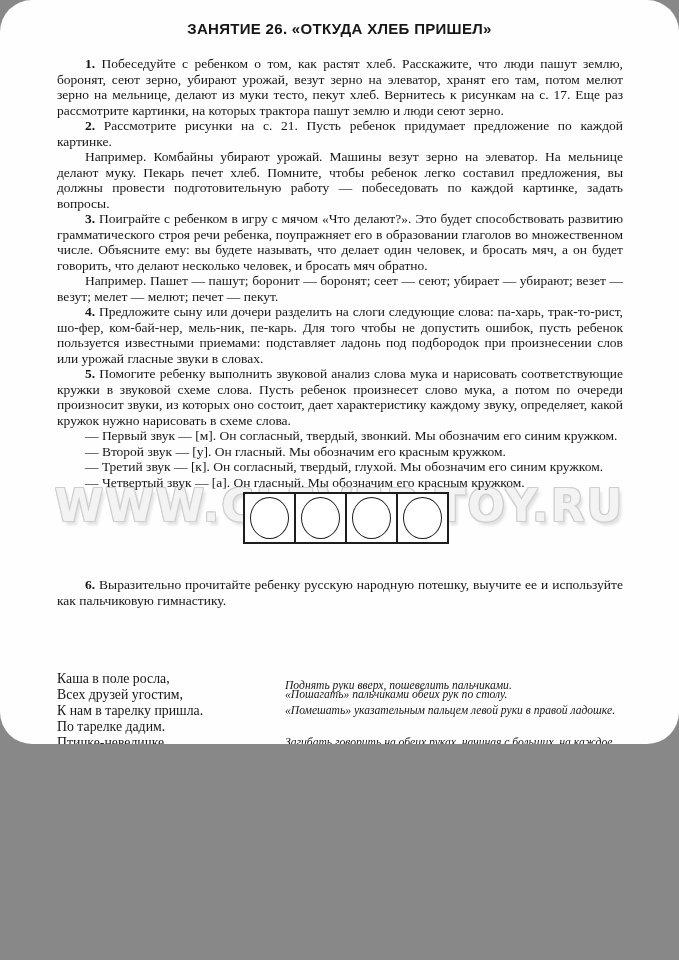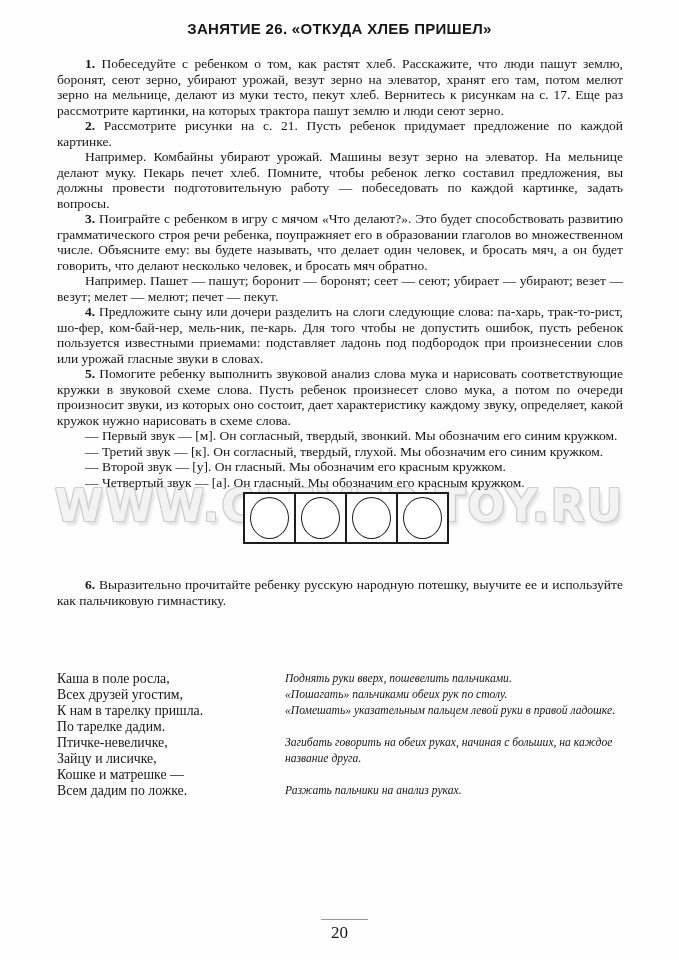--- a/index.html
+++ b/index.html
@@ -1,19 +1,20 @@
 <!DOCTYPE html>
 <html><head>
 <meta charset="utf-8">
 <style>
   html,body { margin:0; padding:0; background:#888; }
   .page {
-    position:relative; width:679px; height:960px; margin:0 auto;
+    position:relative; width:679px; height:744px; margin:0 auto;
     background:#fefefe; color:#161616; overflow:hidden;
     font-family:"Liberation Serif", serif;
+    border-radius:32px;
   }
   .title {
     position:absolute; top:20px; left:0; right:0; text-align:center;
     font-family:"Liberation Sans", sans-serif; font-weight:bold;
     font-size:15px; letter-spacing:0.3px; z-index:2;
   }
   .body-block {
     position:absolute; left:57px; width:566px; z-index:2;
     font-size:13.5px; line-height:15.5px; text-align:justify;
   }
@@ -73,22 +74,22 @@
 
   <div class="body-block" id="body-paragraphs">
       <p class="para"><span class="b">1.</span><span> Побеседуйте с ребенком о том, как растят хлеб. Расскажите, что люди пашут землю, боронят, сеют зерно, убирают урожай, везут зерно на элеватор, хранят его там, потом мелют зерно на мельнице, делают из муки тесто, пекут хлеб. Вернитесь к рисункам на с. 17. Еще раз рассмотрите картинки, на которых трактора пашут землю и люди сеют зерно.</span></p>
       <p class="para"><span class="b">2.</span><span> Рассмотрите рисунки на с. 21. Пусть ребенок придумает предложение по каждой картинке.</span></p>
       <p class="para"><span>Например. </span><span class="i">Комбайны убирают урожай. Машины везут зерно на элеватор. На мельнице делают муку. Пекарь печет хлеб.</span><span> Помните, чтобы ребенок легко составил предложения, вы должны провести подготовительную работу — побеседовать по каждой картинке, задать вопросы.</span></p>
       <p class="para"><span class="b">3.</span><span> Поиграйте с ребенком в игру с мячом «Что делают?». Это будет способствовать развитию грамматического строя речи ребенка, поупражняет его в образовании глаголов во множественном числе. Объясните ему: вы будете называть, что делает один человек, и бросать мяч, а он будет говорить, что делают несколько человек, и бросать мяч обратно.</span></p>
       <p class="para"><span>Например. </span><span class="i">Пашет — пашут; боронит — боронят; сеет — сеют; убирает — убирают; везет — везут; мелет — мелют; печет — пекут.</span></p>
       <p class="para"><span class="b">4.</span><span> Предложите сыну или дочери разделить на слоги следующие слова: па-харь, трак-то-рист, шо-фер, ком-бай-нер, мель-ник, пе-карь. Для того чтобы не допустить ошибок, пусть ребенок пользуется известными приемами: подставляет ладонь под подбородок при произнесении слов или урожай гласные звуки в словах.</span></p>
       <p class="para"><span class="b">5.</span><span> Помогите ребенку выполнить звуковой анализ слова </span><span class="i">мука</span><span> и нарисовать соответствующие кружки в звуковой схеме слова. Пусть ребенок произнесет слово </span><span class="i">мука</span><span>, а потом по очереди произносит звуки, из которых оно состоит, дает характеристику каждому звуку, определяет, какой кружок нужно нарисовать в схеме слова.</span></p>
       <p class="para"><span class="i">— Первый звук — [м]. Он согласный, твердый, звонкий. Мы обозначим его синим кружком.</span></p>
+      <p class="para"><span class="i">— Второй звук — [у]. Он гласный. Мы обозначим его красным кружком.</span></p>
       <p class="para"><span class="i">— Третий звук — [к]. Он согласный, твердый, глухой. Мы обозначим его синим кружком.</span></p>
-      <p class="para"><span class="i">— Второй звук — [у]. Он гласный. Мы обозначим его красным кружком.</span></p>
       <p class="para"><span class="i">— Четвертый звук — [а]. Он гласный. Мы обозначим его красным кружком.</span></p>
     </div>
 
   <div class="watermark">WWW.CLEVER-TOY.RU</div>
 
   <div class="scheme" id="sound-scheme">
       <div class="cell">
         <div class="circle"></div>
       </div>
       <div class="cell">
@@ -112,21 +113,21 @@
         <div class="poem-line">Каша в поле росла,</div>
         <div class="poem-line">Всех друзей угостим,</div>
         <div class="poem-line">К нам в тарелку пришла.</div>
         <div class="poem-line">По тарелке дадим.</div>
         <div class="poem-line">Птичке-невеличке,</div>
         <div class="poem-line">Зайцу и лисичке,</div>
         <div class="poem-line">Кошке и матрешке —</div>
         <div class="poem-line">Всем дадим по ложке.</div>
       </div>
     <div id="actions-col">
-        <div class="action" style="top: 0px; font-style: italic;">Поднять руки вверх, пошевелить пальчиками.</div>
+        <div class="action" style="top: 7px; font-style: italic;">Поднять руки вверх, пошевелить пальчиками.</div>
         <div class="action" style="top: 16px;">«Пошагать» пальчиками обеих рук по столу.</div>
         <div class="action" style="top: 32px;">«Помешать» указательным пальцем левой руки в правой ладошке.</div>
         <div class="action" style="top: 64px;">Загибать говорить на обеих руках, начиная с больших, на каждое название друга.</div>
         <div class="action" style="top: 112px;">Разжать пальчики на анализ руках.</div>
       </div>
   </div>
 
   <div class="footer-rule"></div>
   <div class="page-number">20</div>
 

